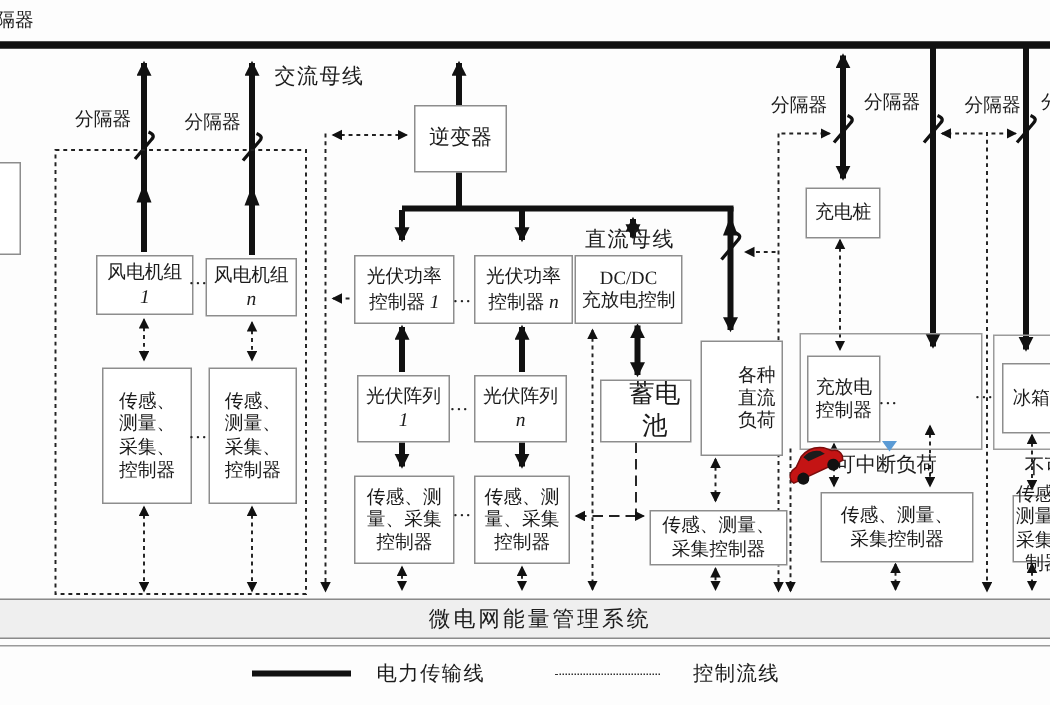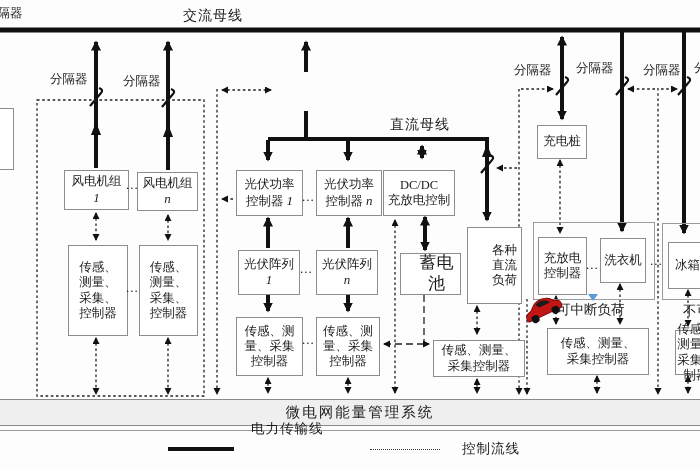--- a/index.html
+++ b/index.html
@@ -5,21 +5,21 @@
   html,body{margin:0;padding:0;background:#fff;}
   #stage{position:relative;width:700px;height:470px;overflow:hidden;background:#fdfdfd;
          font-family:"Liberation Serif","DejaVu Serif",serif;color:#1b1b1b;}
   #wiring{position:absolute;left:0;top:0;}
   .box{position:absolute;background:#fff;border:1px solid #8d8d8d;
        display:flex;flex-direction:column;align-items:center;justify-content:center;
        text-align:center;font-size:12.5px;line-height:1.22;white-space:pre-line;z-index:3;}
   .box em{font-style:italic;font-size:13px;}
   .group{position:absolute;background:transparent;border:1px solid #9b9b9b;z-index:1;}
   .lbl{position:absolute;font-size:12.5px;white-space:nowrap;z-index:4;}
-  .buslbl{font-size:14px;letter-spacing:1px;}
+  .buslbl{font-size:14px;letter-spacing:1px;margin-top:35px;}
   .dots{position:absolute;font-size:13px;letter-spacing:1px;z-index:4;color:#222;}
   .ems{position:absolute;left:0;top:399px;width:700px;height:25px;background:#efefef;
        border-top:1px solid #8a8a8a;border-bottom:1px solid #8a8a8a;z-index:2;
        display:flex;align-items:center;justify-content:center;font-size:14.5px;letter-spacing:2px;}
   .underline2{position:absolute;left:0;top:430px;width:700px;height:1px;background:#9a9a9a;z-index:2;}
   .legend-power{position:absolute;left:168px;top:447px;width:66px;height:4px;background:#111;z-index:3;}
   .legend-control{position:absolute;left:370px;top:449px;width:70px;height:0;border-top:1.5px dotted #333;z-index:3;}
   .legend-lbl{position:absolute;font-size:13.5px;z-index:3;letter-spacing:1px;}
   .blue-marker{position:absolute;left:588px;top:294px;width:0;height:0;z-index:5;
        border-left:5px solid transparent;border-right:5px solid transparent;border-top:7px solid #5b9bd5;}
@@ -129,20 +129,23 @@
       <path d="M424,295 V344"></path>
       <path d="M384,344 H429" marker-start="url(#ca)" marker-end="url(#ca)"></path>
     </g>
   </svg>
 
   <div class="group" style="left:533px;top:222px;width:120px;height:76px;"></div>
   <div class="group" style="left:662px;top:223px;width:50px;height:75px;"></div>
 
   <div class="box" style="left:-30px;top:108px;width:42px;height:60px;"></div>
 
+  <div class="box" style="left:276px;top:70px;width:60px;height:43px;font-size:14px;">
+    <span>逆变器</span>
+  </div>
 
   <div class="box" style="left:64px;top:170px;width:63px;height:38px;">
     <span>风电机组</span>
     <em>1</em>
   </div>
   <div class="box" style="left:137px;top:172px;width:59px;height:37px;">
     <span>风电机组</span>
     <em>n</em>
   </div>
 
@@ -202,23 +205,20 @@
     <span>传感、测量、
 采集控制器</span>
   </div>
 
   <div class="box" style="left:537px;top:125px;width:48px;height:32px;align-items:center;">
     <span>充电桩</span>
   </div>
   <div class="box" style="left:538px;top:237px;width:47px;height:56px;">
     <span>充放电
 控制器</span>
-  </div>
-  <div class="box" style="left:600px;top:238px;width:44px;height:43px;">
-    <span>洗衣机</span>
   </div>
   <div class="box" style="left:668px;top:242px;width:37px;height:45px;">
     <span>冰箱</span>
   </div>
   <div class="box" style="left:547px;top:328px;width:100px;height:45px;">
     <span>传感、测量、
 采集控制器</span>
   </div>
   <div class="box" style="left:675px;top:330px;width:40px;height:43px;">
     <span>传感、测量、
@@ -256,17 +256,17 @@
       <circle cx="33" cy="23" r="4" fill="#111"></circle>
     </g>
   </svg>
 
   <div class="ems">
     <span style="margin-left:20px;">微电网能量管理系统</span>
   </div>
   <div class="underline2"></div>
 
   <div class="legend-power"></div>
-  <div class="legend-lbl" style="left:251px;top:420px;">电力传输线</div>
+  <div class="legend-lbl" style="left:251px;top:440px;">电力传输线</div>
   <div class="legend-control"></div>
   <div class="legend-lbl" style="left:462px;top:440px;">控制流线</div>
 
 </div>
 
 </body></html>

